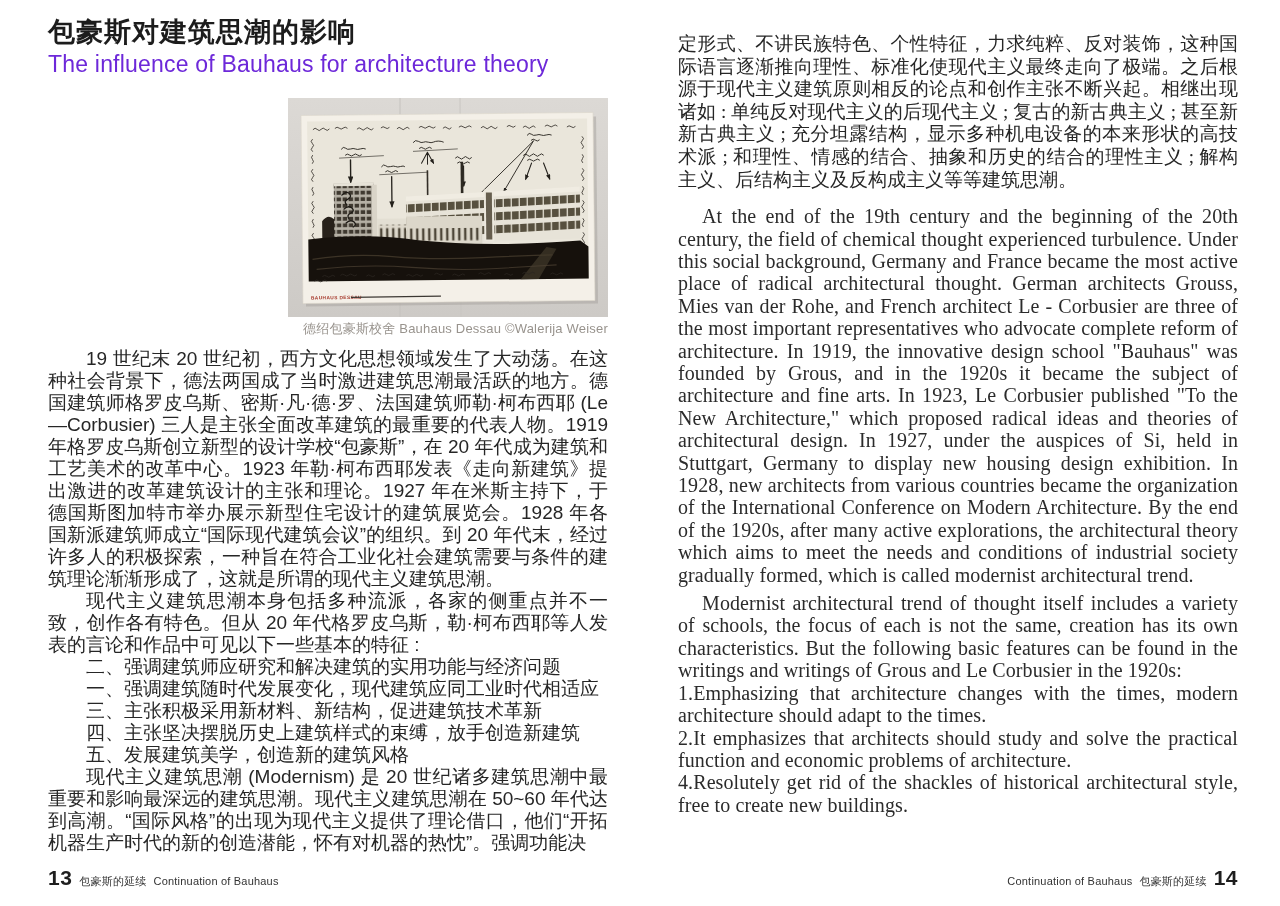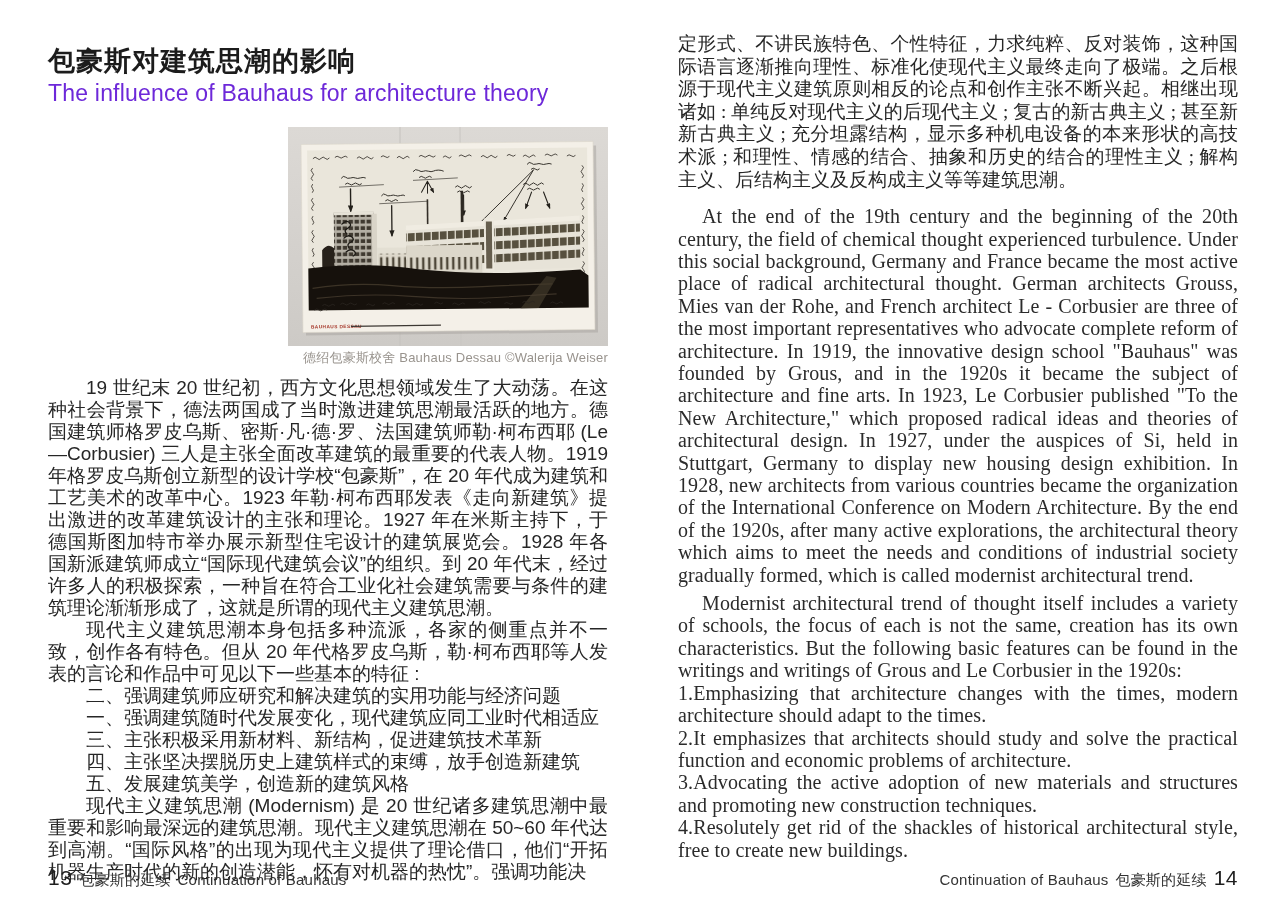--- a/index.html
+++ b/index.html
@@ -1,20 +1,20 @@
 <!DOCTYPE html>
 <html><head>
 <meta charset="utf-8">
 <style>
   html,body{margin:0;padding:0;background:#ffffff;}
   body{width:1280px;height:906px;overflow:hidden;
        font-family:"Liberation Sans","DejaVu Sans",sans-serif;color:#232323;}
   .spread{position:relative;width:1280px;height:906px;background:#ffffff;}
 
-  .page{position:absolute;top:45px;width:560px;}
+  .page{position:absolute;top:16px;width:560px;}
   .page-left{left:48px;height:850px;}
   .page-right{left:678px;top:33px;height:850px;font-family:Liberation Serif, serif;}
 
   .title-zh{font-size:27px;font-weight:700;line-height:33px;letter-spacing:1px;margin:0;color:#1c1c1c;}
   .title-en{font-size:23px;font-weight:400;line-height:31px;letter-spacing:0.2px;margin:0;color:#6d28d9;}
 
   .figure{width:320px;margin:18px 0 0 auto;}
   .figure svg{display:block;}
   .caption{font-size:13px;line-height:17px;color:#98938d;text-align:right;margin-top:3px;letter-spacing:0.2px;}
 
@@ -29,22 +29,22 @@
   .body-en{font-size:20px;line-height:22.4px;text-align:justify;color:#2b2b2b;letter-spacing:0.1px;}
   .body-en p{margin:0;}
   .en-para{ text-indent:1.2em; }
   .en-para-first{ margin-top:14px !important; }
   .en-para-second{ margin-top:6px !important; }
   .en-item{ text-indent:0; }
 
   .footer{position:absolute;display:flex;align-items:baseline;gap:7px;}
   .footer-left{left:48px;top:866px;}
   .footer-right{top:866px;right:42px;justify-content:flex-end;left:auto;}
-  .footer .pagenum{font-size:21px;font-weight:400;color:#1e1e1e;letter-spacing:0.5px;}
-  .footer .flabel{font-size:15px;color:#333;letter-spacing:0.2px;text-align:right;}
+  .footer .pagenum{font-size:21px;font-weight:700;color:#1e1e1e;letter-spacing:0.5px;}
+  .footer .flabel{font-size:11px;color:#333;letter-spacing:0.2px;text-align:right;}
 </style>
 </head>
 <body>
 
 <div class="spread">
 
   <div class="page page-left">
     <h1 class="title-zh">包豪斯对建筑思潮的影响</h1>
     <h2 class="title-en">The influence of Bauhaus for architecture theory</h2>
 
@@ -176,21 +176,20 @@
 
   <div class="page page-right">
     <div class="body-zh-r">
       <p>定形式、不讲民族特色、个性特征，力求纯粹、反对装饰，这种国际语言逐渐推向理性、标准化使现代主义最终走向了极端。之后根源于现代主义建筑原则相反的论点和创作主张不断兴起。相继出现诸如 : 单纯反对现代主义的后现代主义 ; 复古的新古典主义 ; 甚至新新古典主义 ; 充分坦露结构，显示多种机电设备的本来形状的高技术派 ; 和理性、情感的结合、抽象和历史的结合的理性主义 ; 解构主义、后结构主义及反构成主义等等建筑思潮。</p>
     </div>
     <div class="body-en">
       <p class="en-para en-para-first">At the end of the 19th century and the beginning of the 20th century, the field of chemical thought experienced turbulence. Under this social background, Germany and France became the most active place of radical architectural thought. German architects Grouss, Mies van der Rohe, and French architect Le - Corbusier are three of the most important representatives who advocate complete reform of architecture. In 1919, the innovative design school "Bauhaus" was founded by Grous, and in the 1920s it became the subject of architecture and fine arts. In 1923, Le Corbusier published "To the New Architecture," which proposed radical ideas and theories of architectural design. In 1927, under the auspices of Si, held in Stuttgart, Germany to display new housing design exhibition. In 1928, new architects from various countries became the organization of the International Conference on Modern Architecture. By the end of the 1920s, after many active explorations, the architectural theory which aims to meet the needs and conditions of industrial society gradually formed, which is called modernist architectural trend.</p>
       <p class="en-para en-para-second">Modernist architectural trend of thought itself includes a variety of schools, the focus of each is not the same, creation has its own characteristics. But the following basic features can be found in the writings and writings of Grous and Le Corbusier in the 1920s:</p>
       <p class="en-item">1.Emphasizing that architecture changes with the times, modern architecture should adapt to the times.</p>
       <p class="en-item">2.It emphasizes that architects should study and solve the practical function and economic problems of architecture.</p>
-      <p class="en-item">3.Advocating the active adoption of new materials and structures and promoting new construction techniques.</p>
       <p class="en-item">4.Resolutely get rid of the shackles of historical architectural style, free to create new buildings.</p>
     </div>
   </div>
 
   <div class="footer footer-left">
     <span class="pagenum">13</span>
     <span class="flabel">包豪斯的延续</span>
     <span class="flabel">Continuation of Bauhaus</span>
   </div>
   <div class="footer footer-right">

